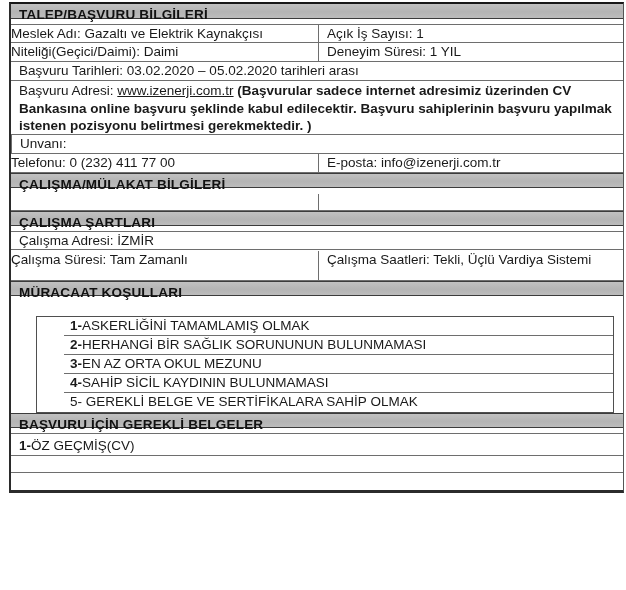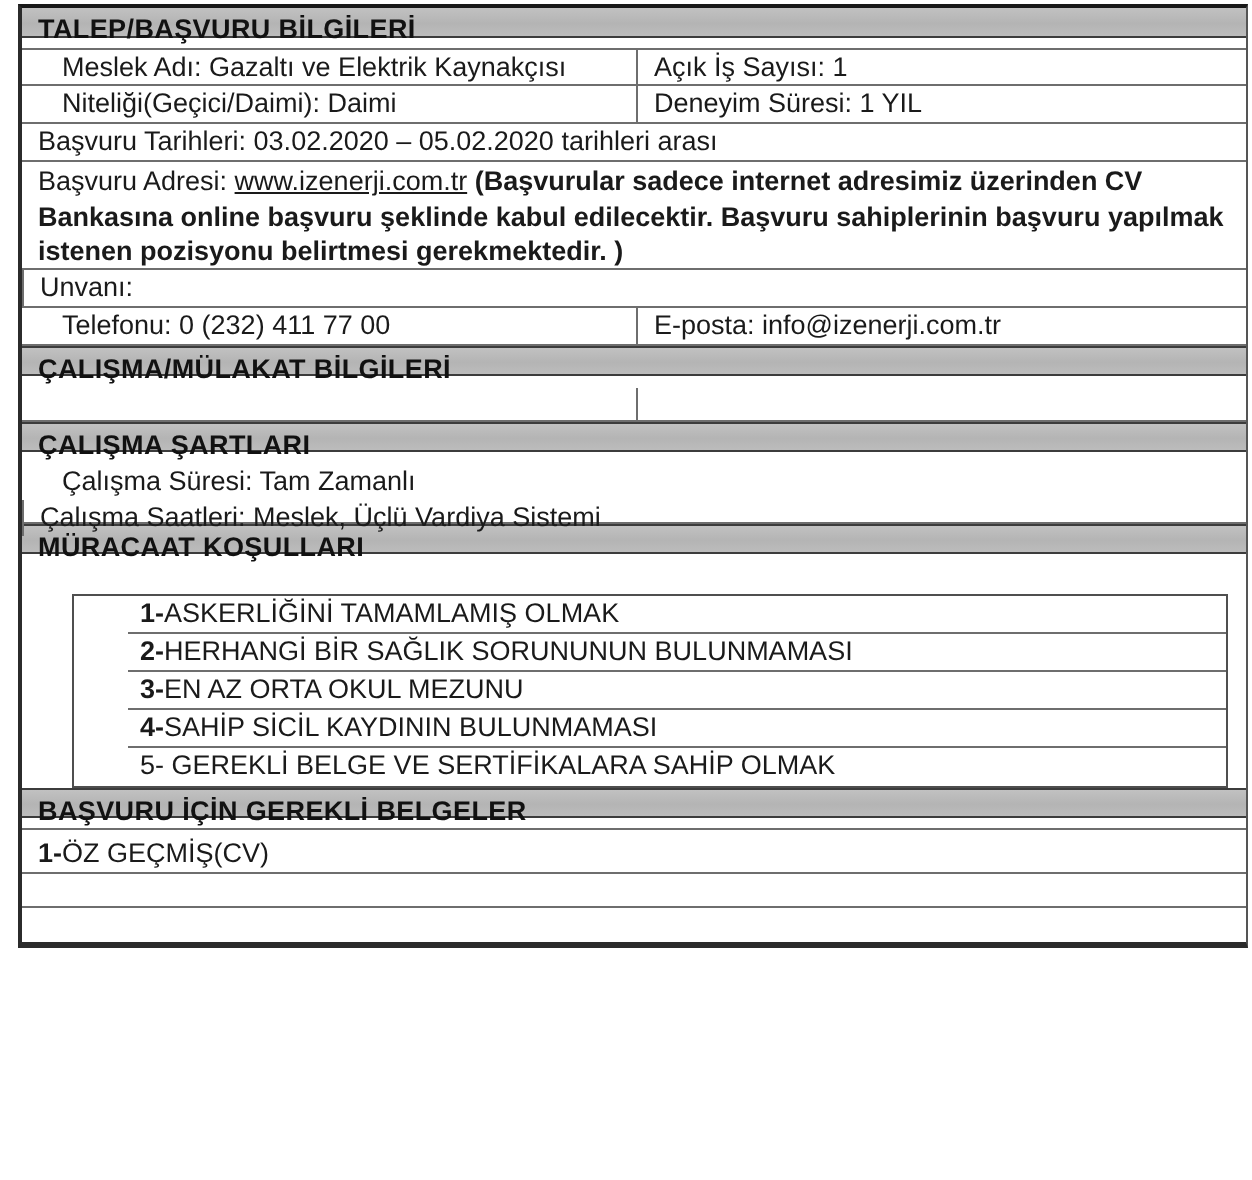--- a/index.html
+++ b/index.html
@@ -39,24 +39,24 @@
     font-size: 13.5px;
     border-bottom: 1px solid #6e6e6e;
     padding-left: 8px;
     display: flex;
     align-items: flex-start;
   }
   .row.bt { border-top: 1px solid #6e6e6e; }
   .h19 { height: 19px; line-height: 17px; }
   .h23 { height: 23px; line-height: 19px; padding-top: 2px; }
   .h17 { height: 17px; }
-  .h31 { height: 31px; line-height: 18px; padding-top: 1px; flex-direction: column; }
+  .h31 { height: 31px; line-height: 18px; padding-top: 1px; }
   .h54 { height: 54px; line-height: 17.5px; padding-top: 1px; display: block; padding-right: 10px; }
   .cols { padding-left: 0; }
-  .cl { width: 307px; padding-left: 20px; height: 100%; }
+  .cl { width: 307px; padding-left: 0; height: 100%; }
   .cr { flex: 1; border-left: 1px solid #6e6e6e; padding-left: 8px; height: 100%; }
   .b { font-weight: 700; }
   .u { text-decoration: underline; }
   .listbox {
     margin: 0 9px 0 25px;
     border: 1px solid #4f4f4f;
   }
   .listbox .lrow {
     height: 19px; line-height: 17px;
     font-size: 13.5px;
@@ -102,23 +102,24 @@
   <div class="gap6"></div>
 
   <div class="row h17 cols">
     <div class="cl"></div>
     <div class="cr"></div>
   </div>
 
   <div class="band bt">ÇALIŞMA ŞARTLARI</div>
   <div class="gap5"></div>
 
+  <div class="row h19 bt">Çalışma Adresi: İZMİR</div>
   <div class="row h31 cols">
     <div class="cl">Çalışma Süresi: Tam Zamanlı</div>
-    <div class="cr">Çalışma Saatleri: Meslek, Üçlü Vardiya Sistemi</div>
+    <div class="cr">Çalışma Saatleri: Tekli, Üçlü Vardiya Sistemi</div>
   </div>
 
   <div class="band bt">MÜRACAAT KOŞULLARI</div>
   <div class="gap20"></div>
 
   <div class="listbox">
     <div class="lrow">
       <span class="num">1-</span><span>ASKERLİĞİNİ TAMAMLAMIŞ OLMAK</span>
     </div>
     <div class="lrow">

